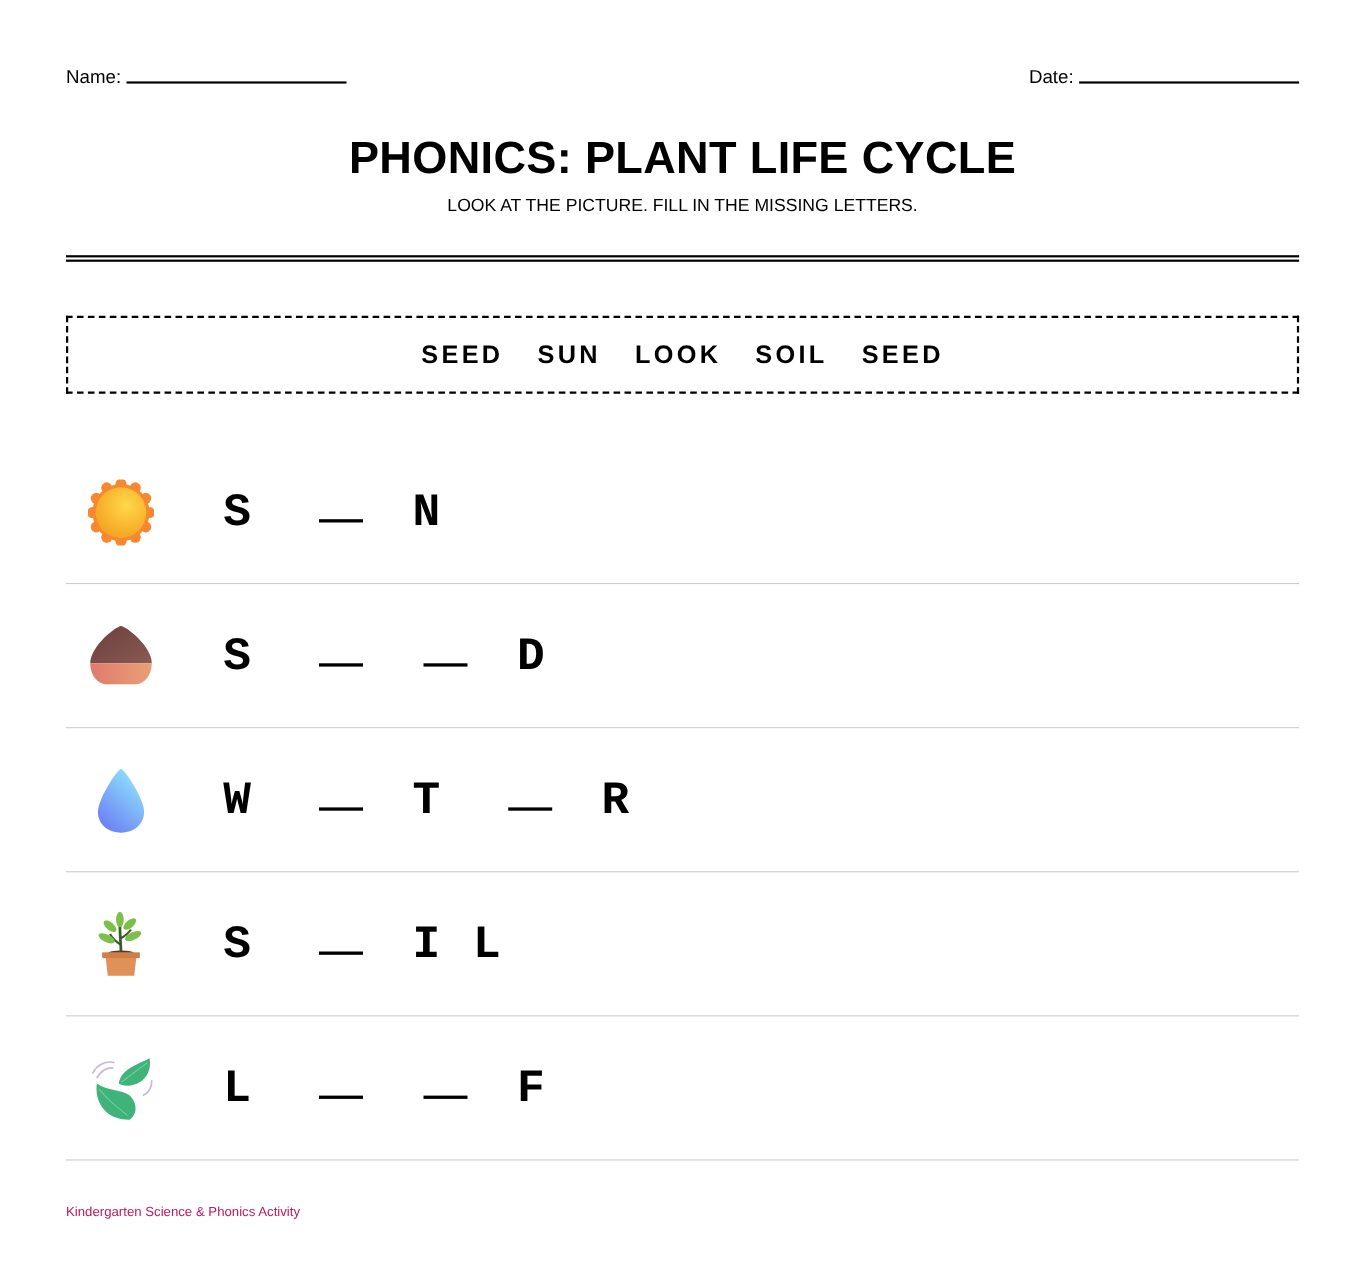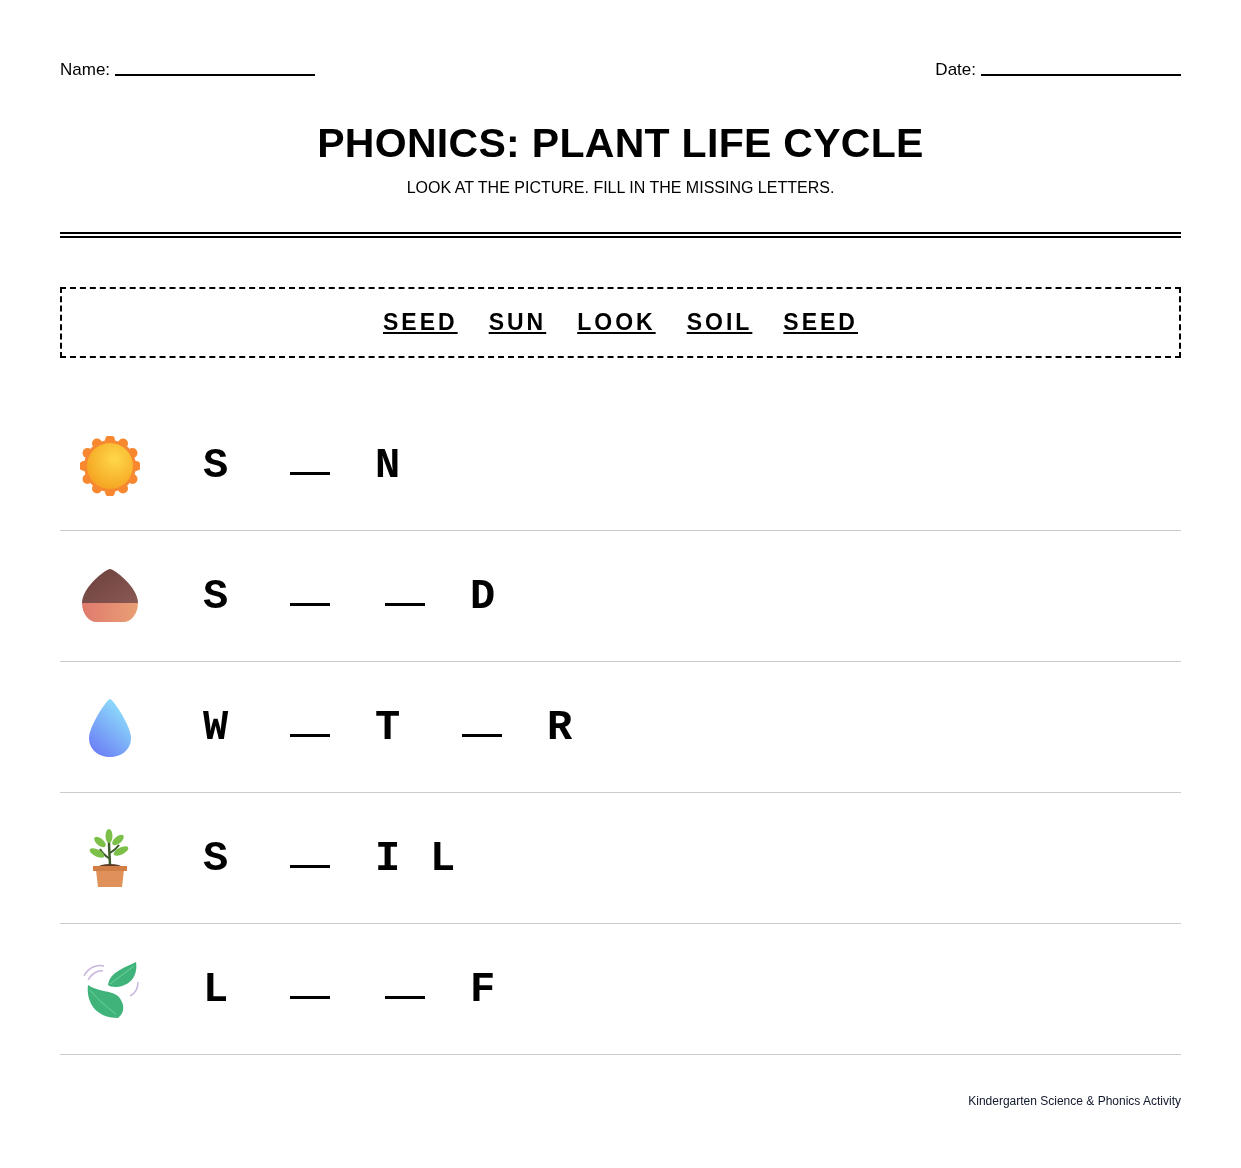--- a/index.html
+++ b/index.html
@@ -7,29 +7,29 @@
   .page { position: absolute; left: 60px; top: 0; width: 1121px; }
   .header-row { position: absolute; top: 58px; left: 0; width: 1121px; height: 24px; font-size: 17px; }
   .field { position: absolute; top: 0; display: flex; align-items: flex-end; }
   .field .lbl { line-height: 22px; }
   .field .line { display: inline-block; width: 200px; border-bottom: 2px solid #000; height: 16px; margin-left: 5px; margin-bottom: 5px; }
   .field.name { left: 0; }
   .field.date { right: 0; }
   .title { position: absolute; top: 120px; left: 0; width: 1121px; text-align: center; font-size: 41px; font-weight: bold; letter-spacing: 0.3px; }
   .subtitle { position: absolute; top: 179px; left: 0; width: 1121px; text-align: center; font-size: 16px; }
   .double-rule { position: absolute; top: 232px; left: 0; width: 1121px; height: 2px; border-top: 2px solid #000; border-bottom: 2px solid #000; box-sizing: content-box; }
-  .word-bank { position: absolute; top: 287px; left: 0; width: 1117px; height: 67px; border: 2px dashed #000; display: flex; justify-content: center; align-items: center; gap: 31px; text-decoration: underline; }
+  .word-bank { position: absolute; top: 287px; left: 0; width: 1117px; height: 67px; border: 2px dashed #000; display: flex; justify-content: center; align-items: center; gap: 31px; }
   .word-bank .word { font-size: 23px; font-weight: bold; letter-spacing: 3px; }
   .rows { position: absolute; top: 400px; left: 0; width: 1121px; }
   .row { height: 130px; border-bottom: 1px solid #ccc; position: relative; }
   .row .pic { position: absolute; left: 20px; top: 36px; width: 60px; height: 60px; }
   .row .letters { position: absolute; left: 140px; top: 42px; display: flex; align-items: baseline; font-family: "Liberation Mono", monospace; font-weight: bold; font-size: 42px; }
   .row .ch { width: 31px; text-align: center; display: inline-block; margin-right: 46px; }
   .row .blank { display: inline-block; width: 40px; height: 3px; background: #000; margin: 0 42px 0 13px; vertical-align: baseline; position: relative; top: -2px; }
-  .footer { position: absolute; top: 1094px; left: 0; width: 1121px; text-align: right; font-size: 12px; color: #0f172a; }
+  .footer { position: absolute; top: 1094px; left: 0; width: 1121px; text-align: left; font-size: 12px; color: #be185d; }
 </style>
 </head>
 <body>
 
 <div class="page">
 
   <div class="header-row">
     <div class="field name">
       <span class="lbl">Name:</span>
       <span class="line"></span>

